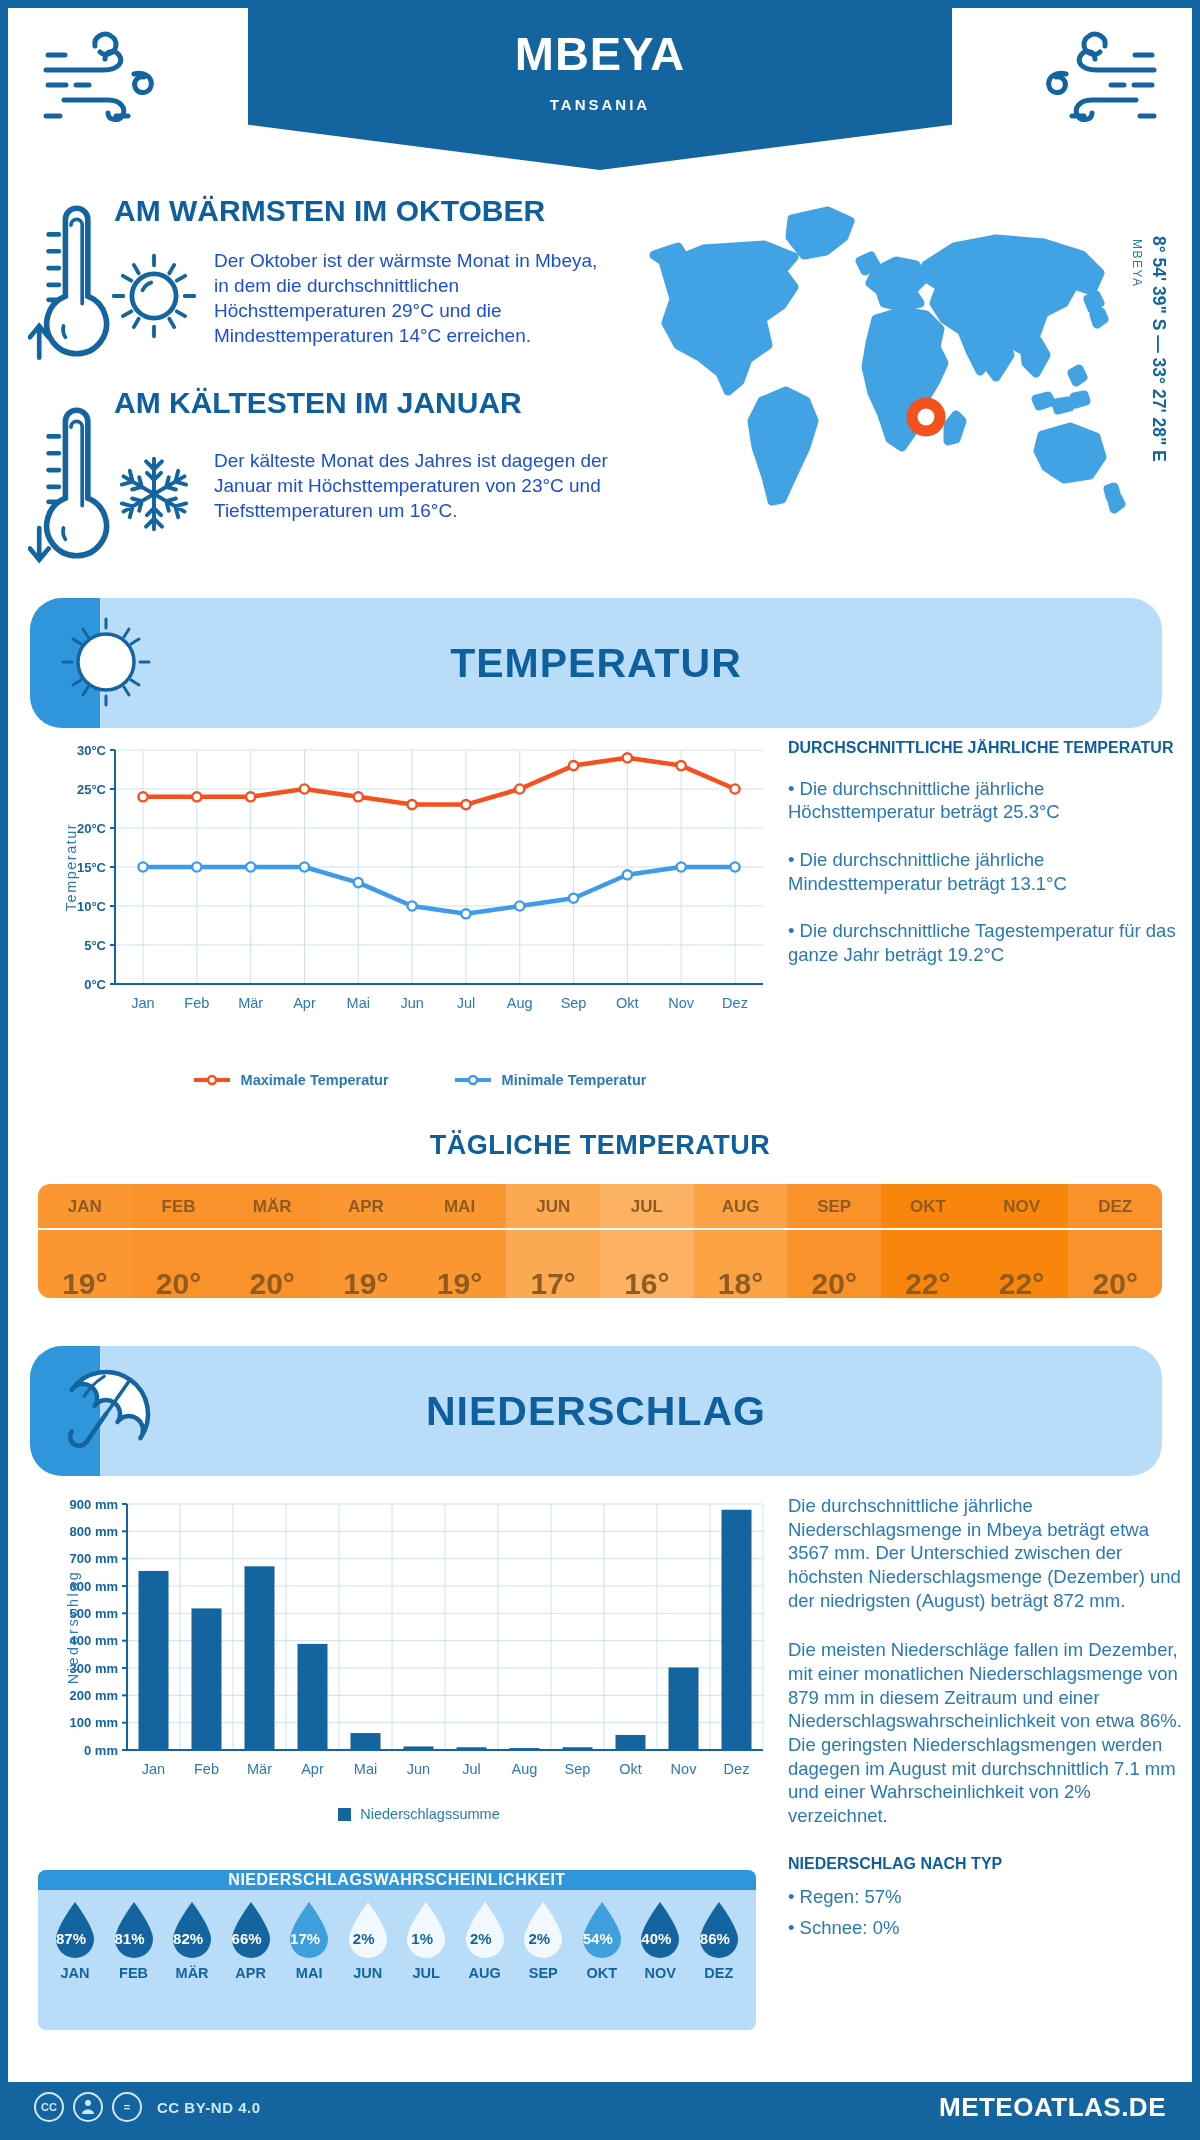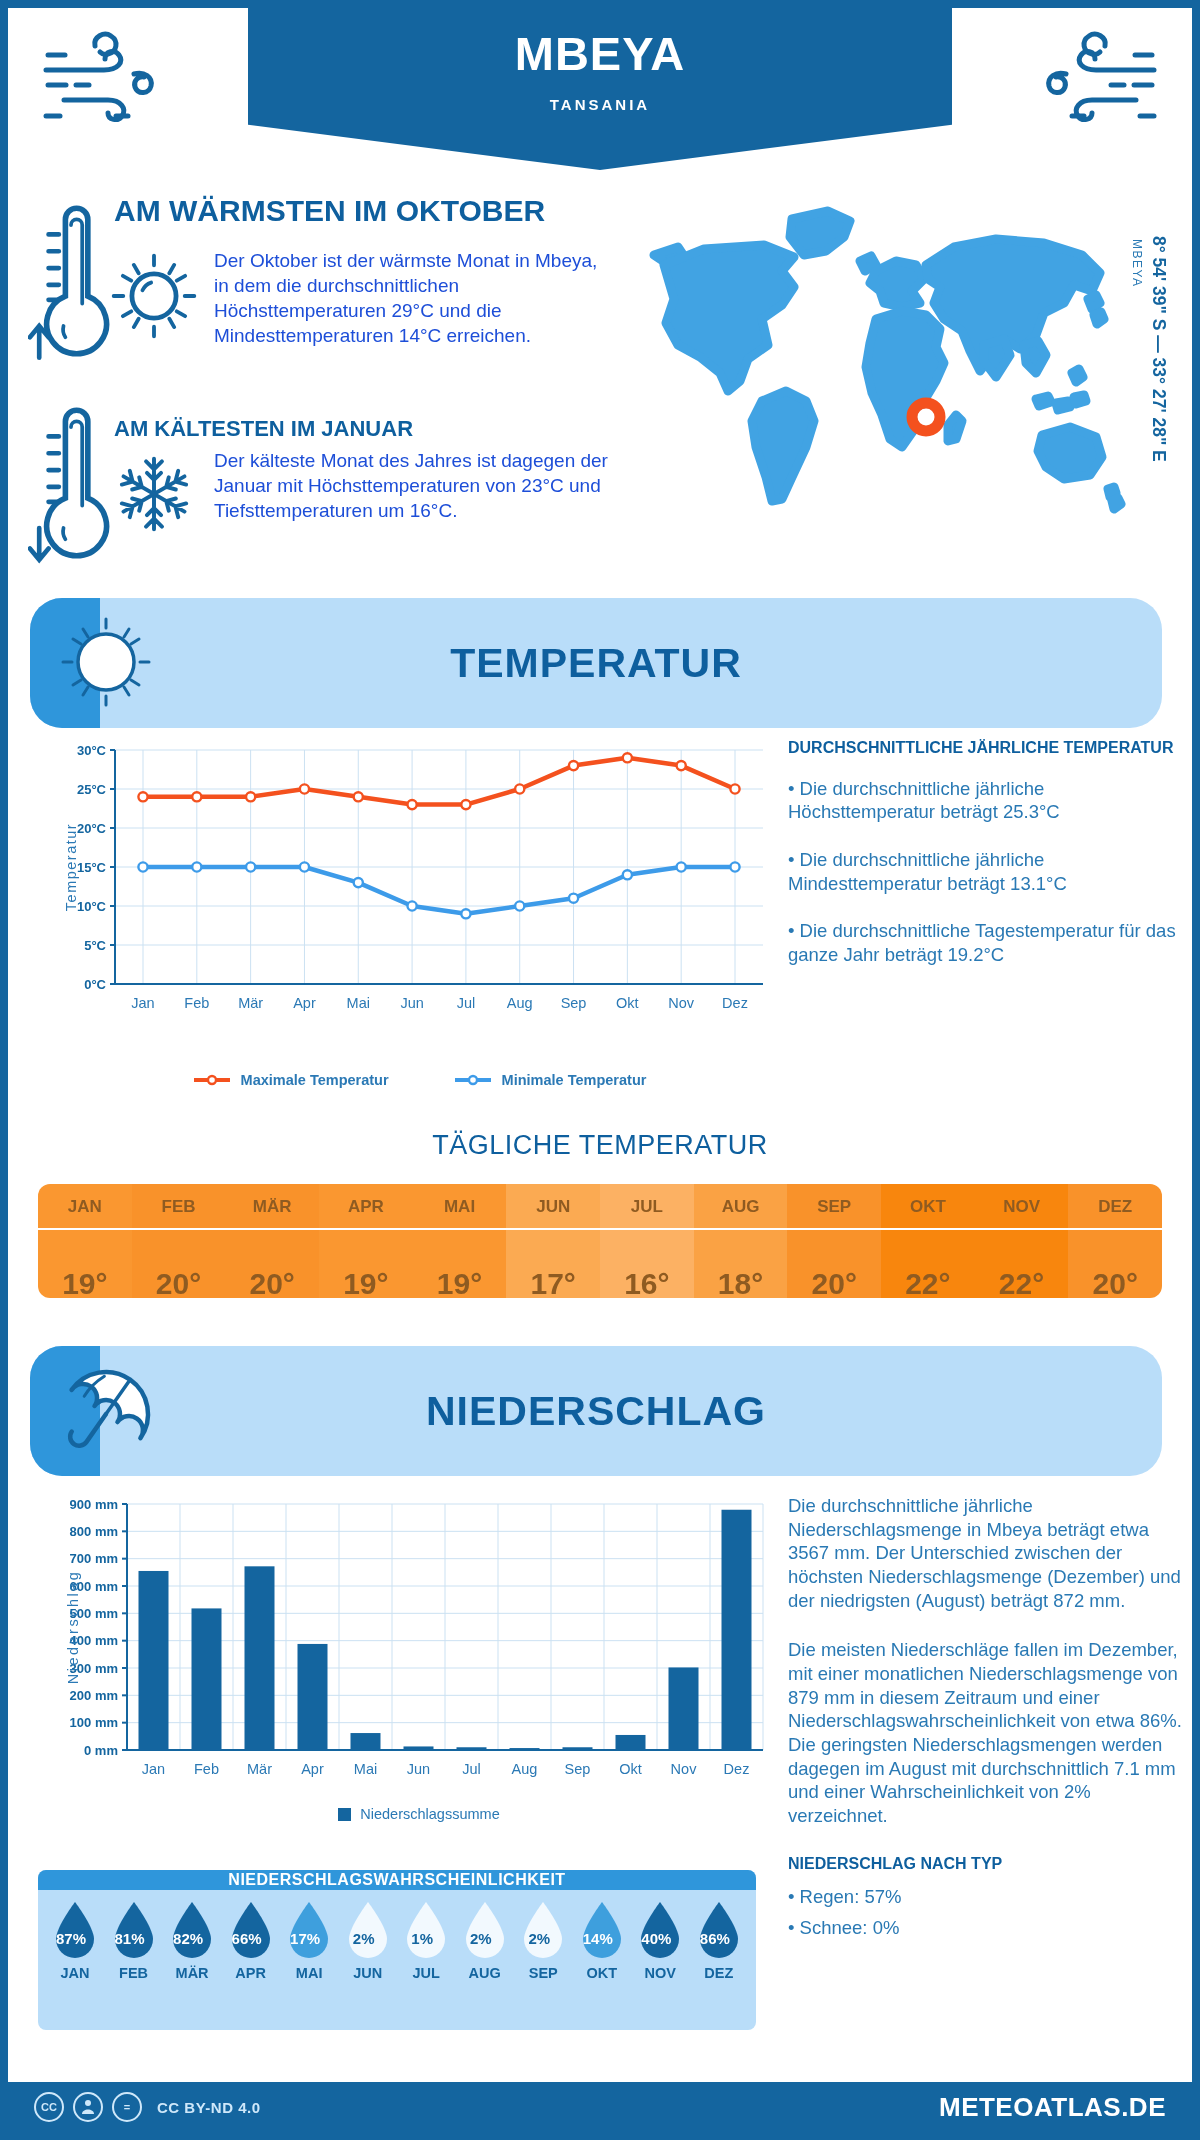--- a/index.html
+++ b/index.html
@@ -11,21 +11,21 @@
   
   .banner{left:240px;top:0;width:704px;height:162px;background:#14659F;
           clip-path:polygon(0 0,100% 0,100% 72%,50% 100%,0 72%);text-align:center;color:#fff;}
   .banner .city{padding-top:18px;font-size:47px;font-weight:800;letter-spacing:1px;}
   .banner .country{margin-top:15px;font-size:15px;letter-spacing:3px;font-weight:600;}
   .windL{left:30px;top:20px;}
   .windR{left:1022px;top:20px;transform:scaleX(-1);}
 
   
   .h-warm{left:106px;top:186px;font-size:30px;font-weight:800;color:#0E5F9E;}
-  .h-cold{left:106px;top:408px;font-size:22px;font-weight:800;color:#0E5F9E;}
+  .h-cold{left:106px;top:378px;font-size:30px;font-weight:800;color:#0E5F9E;}
   .ptxt{font-size:19px;line-height:1.32;color:#1d4ed8;}
   .p-warm{left:206px;top:240px;width:400px;}
   .p-cold{left:206px;top:440px;width:414px;}
 
   
   .map{left:634px;top:185px;}
   .coords{left:1161px;top:228px;transform:rotate(90deg);transform-origin:0 0;
           font-size:17.5px;font-weight:800;color:#14659F;white-space:nowrap;}
   .coords-city{left:1136px;top:231px;transform:rotate(90deg);transform-origin:0 0;
           font-size:12px;letter-spacing:1.5px;color:#2979B4;white-space:nowrap;}
@@ -56,21 +56,21 @@
   
   .rcol{left:780px;width:396px;color:#2979B4;}
   .rcol h3{margin:0 0 18px 0;font-size:16px;font-weight:800;color:#0E5F9E;line-height:1.3;}
   .rcol p{margin:0 0 26px 0;font-size:18.5px;line-height:1.28;}
   .rc-temp{top:730px;} .rc-prec{top:1486px;}
   .rc-temp p{margin-bottom:24px;}
   .bytype h3{margin:4px 0 10px 0;}
   .bytype p{margin:0 0 8px 0;}
 
   
-  .daily-title{left:0;top:1122px;width:100%;text-align:center;font-size:27px;font-weight:400;
+  .daily-title{left:0;top:1122px;width:100%;text-align:center;font-size:27px;font-weight:700;
                color:#0E5F9E;letter-spacing:0.5px;}
   .daily{left:30px;top:1176px;width:1124px;height:114px;border-radius:12px;overflow:hidden;display:flex;}
   .dcol{flex:1;display:flex;flex-direction:column;}
   .dm{height:44px;line-height:46px;text-align:center;font-size:17px;font-weight:800;color:#8F5B21;
       border-bottom:2px solid #fff;}
   .dv{flex:1;display:flex;align-items:center;justify-content:center;font-size:30px;font-weight:800;color:#8F5B21;margin-top:37px;}
 
   
   .prob{left:30px;top:1862px;width:718px;height:160px;background:#B9DDF9;border-radius:8px;overflow:hidden;}
   .prob-head{height:20px;background:#2F96DB;color:#fff;font-size:16px;font-weight:800;letter-spacing:0.5px;
@@ -538,21 +538,21 @@
          <svg width="46" height="58" viewBox="0 0 46 58">
            <path d="M23 2 C23 2 4 27 4 39 a19 19 0 0 0 38 0 C42 27 23 2 23 2 Z" fill="#F2F9FE"></path>
          </svg>
          <span class="drop-pct" style="color:#14659F">2%</span>
          <span class="drop-m">SEP</span>
        </li>
         <li class="drop">
          <svg width="46" height="58" viewBox="0 0 46 58">
            <path d="M23 2 C23 2 4 27 4 39 a19 19 0 0 0 38 0 C42 27 23 2 23 2 Z" fill="#3E9FDD"></path>
          </svg>
-         <span class="drop-pct" style="color:#FFFFFF">14%</span>
+         <span class="drop-pct" style="color:#FFFFFF">54%</span>
          <span class="drop-m">OKT</span>
        </li>
         <li class="drop">
          <svg width="46" height="58" viewBox="0 0 46 58">
            <path d="M23 2 C23 2 4 27 4 39 a19 19 0 0 0 38 0 C42 27 23 2 23 2 Z" fill="#14659F"></path>
          </svg>
          <span class="drop-pct" style="color:#FFFFFF">40%</span>
          <span class="drop-m">NOV</span>
        </li>
         <li class="drop">

